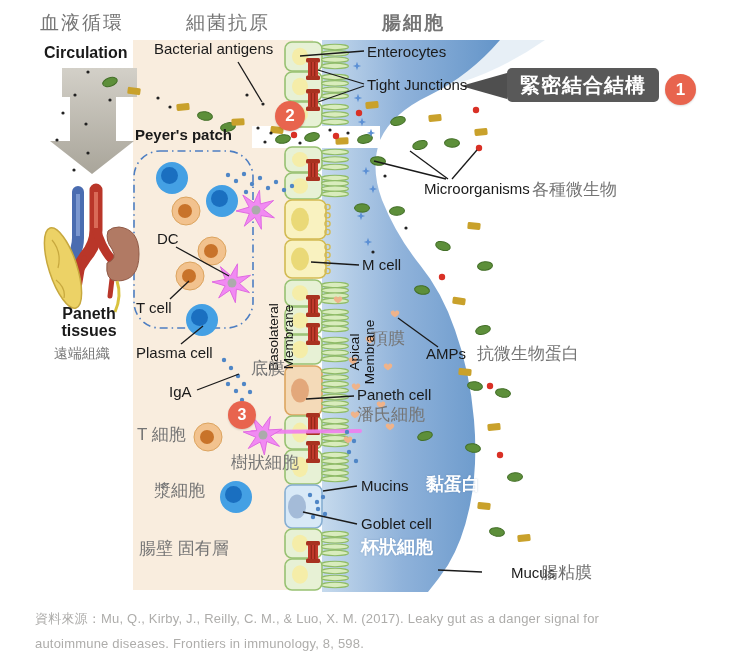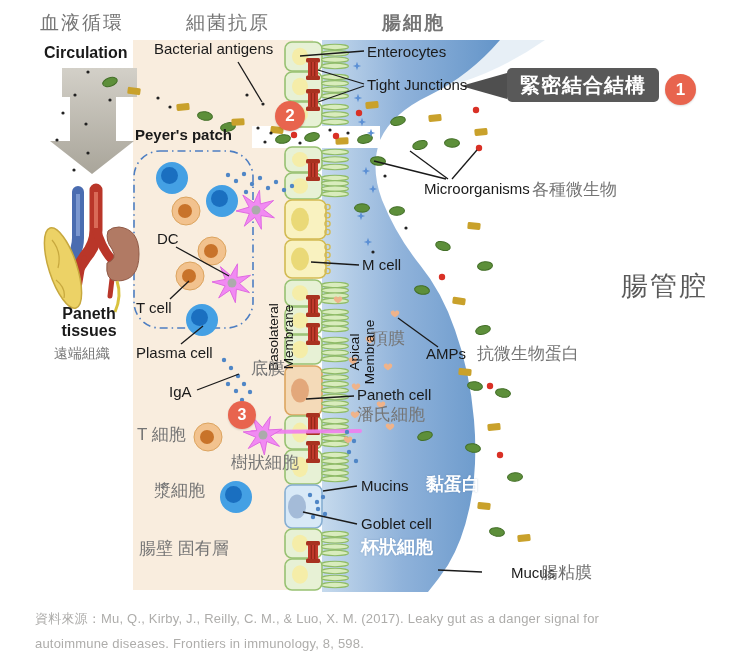--- a/index.html
+++ b/index.html
@@ -482,21 +482,20 @@
   <div class="lbl white-cjk" style="left:426px;top:475px;">黏蛋白</div>
   <div class="lbl" style="left:361px;top:516px;">Goblet cell</div>
   <div class="lbl white-cjk" style="left:361px;top:538px;">杯狀細胞</div>
   <div class="lbl" style="left:511px;top:565px;">Mucus</div>
   <div class="lbl cjk-gray" style="left:541px;top:564px;color:#6e6e6e;">腸粘膜</div>
 
   <div class="lbl" style="left:424px;top:181px;">Microorganisms</div>
   <div class="lbl cjk-gray" style="left:532px;top:181px;">各種微生物</div>
   <div class="lbl" style="left:426px;top:346px;">AMPs</div>
   <div class="lbl cjk-gray" style="left:477px;top:345px;">抗微生物蛋白</div>
-  <div class="lbl" style="left:621px;top:272px;font-size:27px;color:#5a5a5a;letter-spacing:2px;">腸管腔</div>
 
   <div class="marker" style="left:665px;top:74px;width:31px;height:31px;font-size:17px;">1</div>
   <div class="marker" style="left:275px;top:101px;width:30px;height:30px;font-size:17px;">2</div>
   <div class="marker" style="left:228px;top:401px;width:28px;height:28px;font-size:16px;">3</div>
 
   <div class="citation" style="left:35px;top:610px;">資料來源：Mu, Q., Kirby, J., Reilly, C. M., &amp; Luo, X. M. (2017). Leaky gut as a danger signal for</div>
   <div class="citation" style="left:35px;top:636px;">autoimmune diseases. Frontiers in immunology, 8, 598.</div>
 </div>
 
 </body></html>

